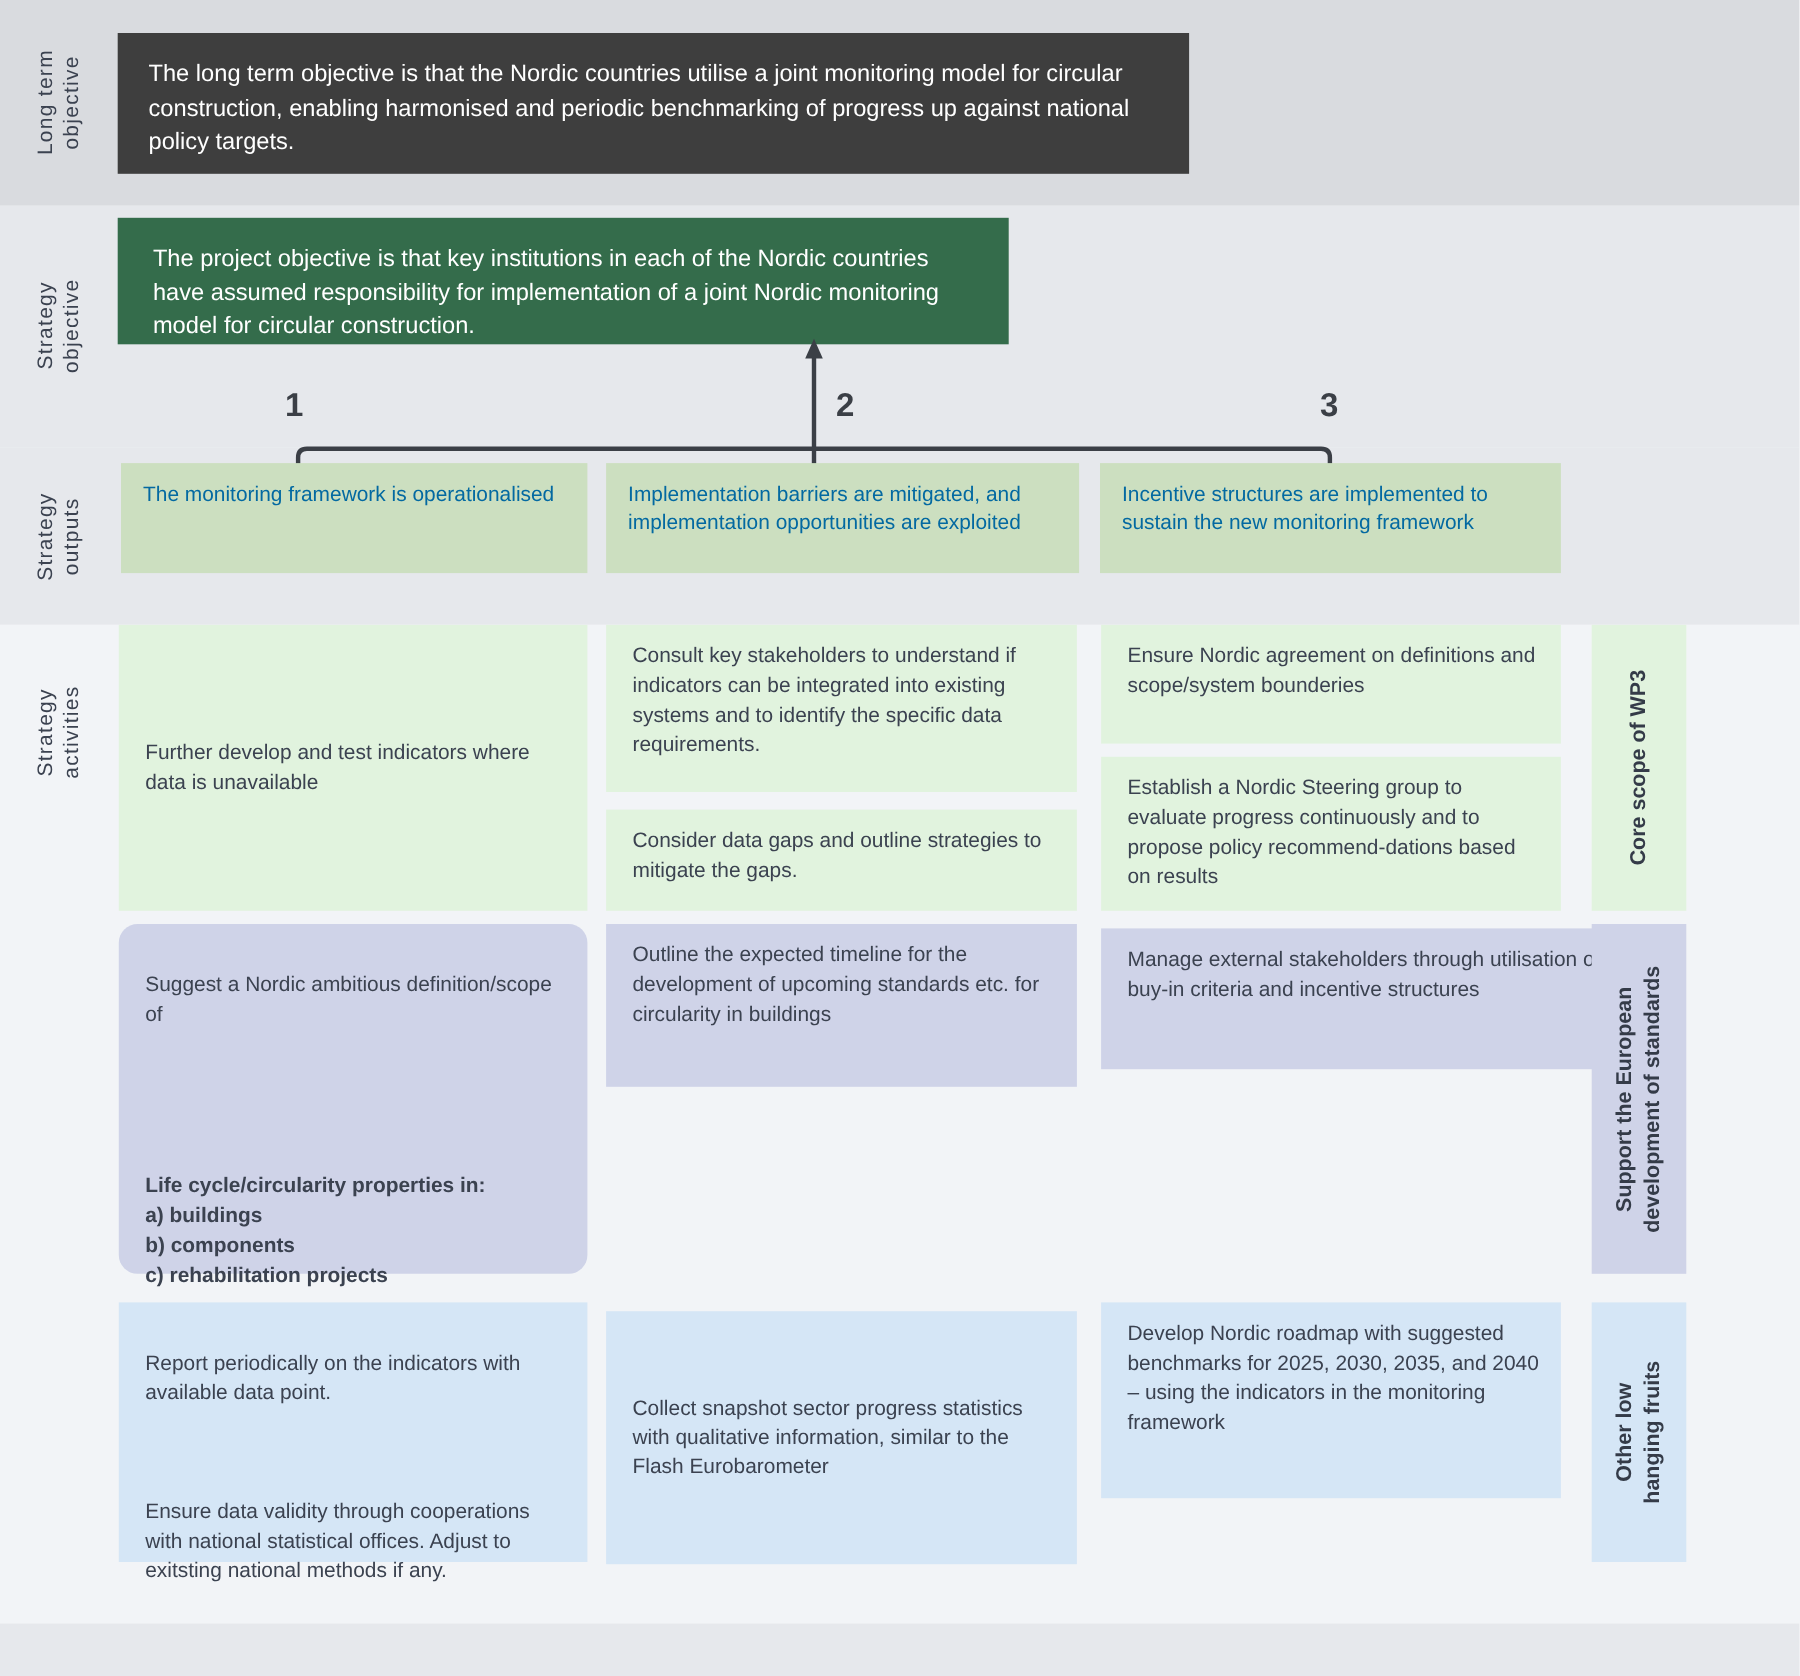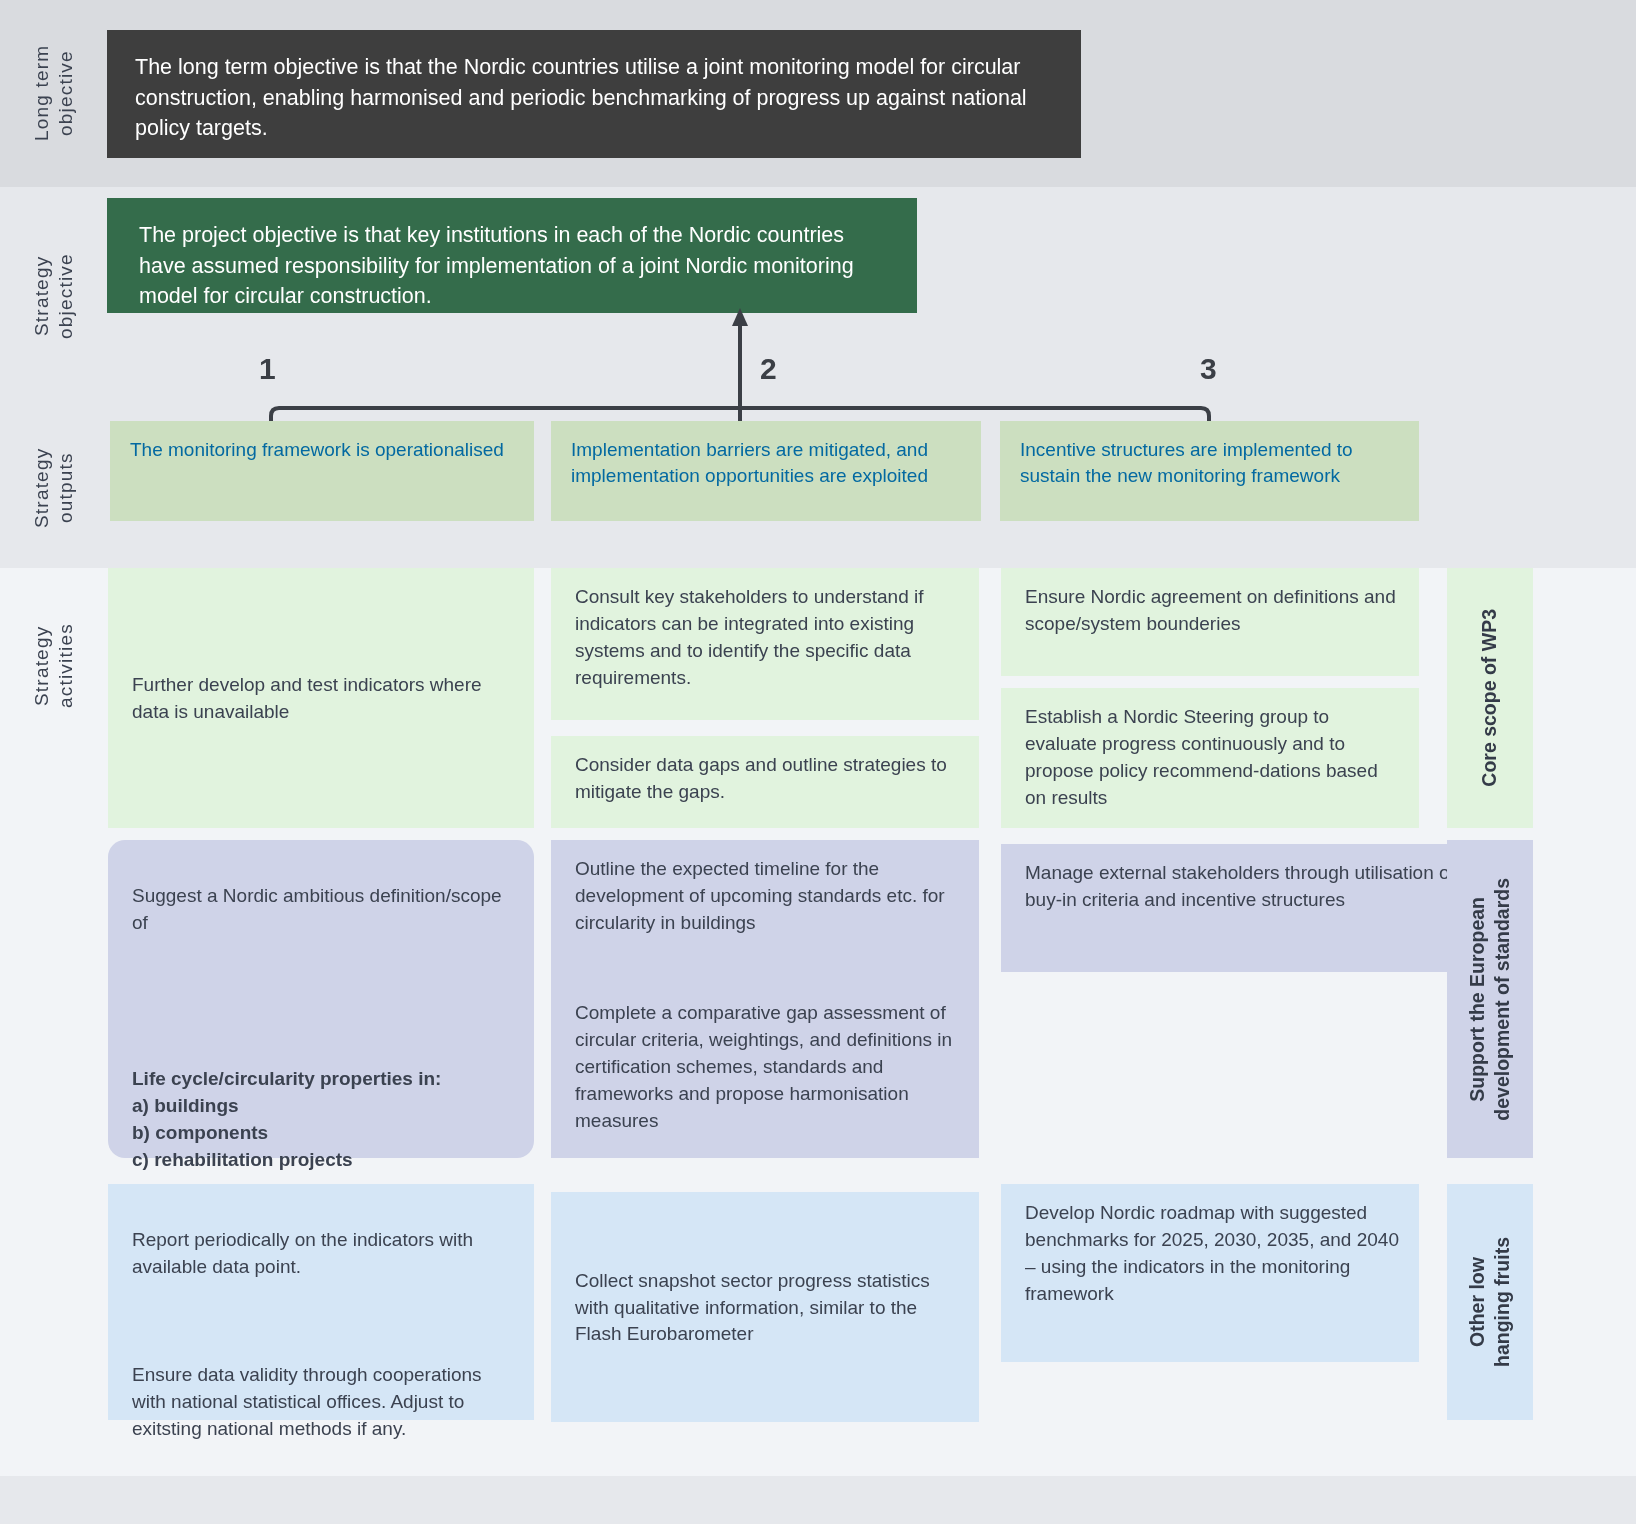--- a/index.html
+++ b/index.html
@@ -172,21 +172,20 @@
     <div style="height:1.42em;"></div>
     <div class="bold-block" style="white-space:pre-line;">Life cycle/circularity properties in:
 a) buildings
 b) components
 c) rehabilitation projects</div>
     <div style="height:1.42em;"></div>
     <div>... with the purpose of affecting the scope of upcoming standards</div>
   </div>
 
   <div class="card purple" style="left:551px; top:840px; width:428px; height:148px;">Outline the expected timeline for the development of upcoming standards etc. for circularity in buildings</div>
-  <div class="card purple" style="left:551px; top:984px; width:428px; height:174px;">Complete a comparative gap assessment of circular criteria, weightings, and definitions in certification schemes, standards and frameworks and propose harmonisation measures</div>
 
   <div class="card purple" style="left:1001px; top:844px; width:488px; height:128px;">Manage external stakeholders through utilisation of buy-in criteria and incentive structures</div>
 
   <div class="sidecard purple" style="top:840px; height:318px;">
     <span class="sidetext">Support the European
 development of standards</span>
   </div>
 
   <div class="card blue" style="left:108px; top:1184px; width:426px; height:236px;">
     <div>Report periodically on the indicators with available data point.</div>

